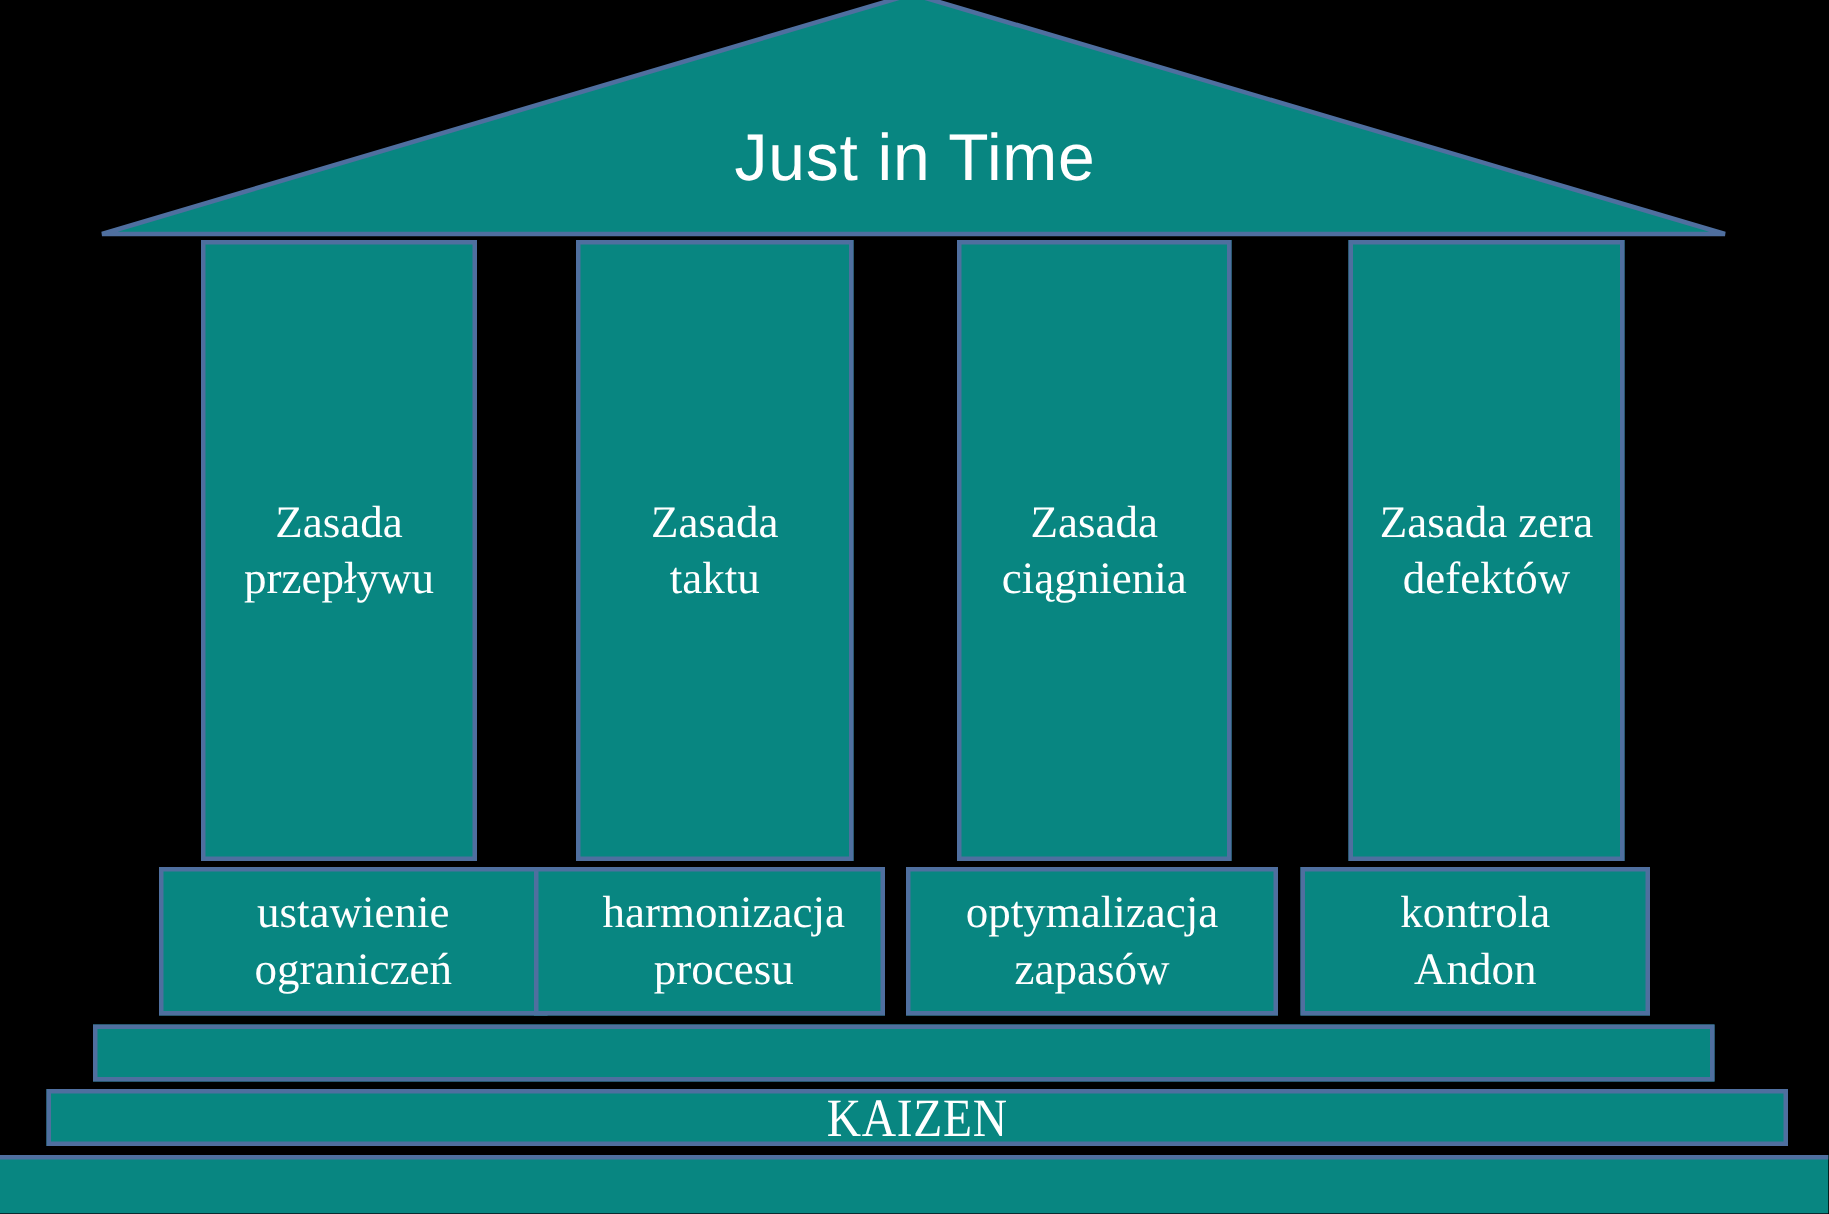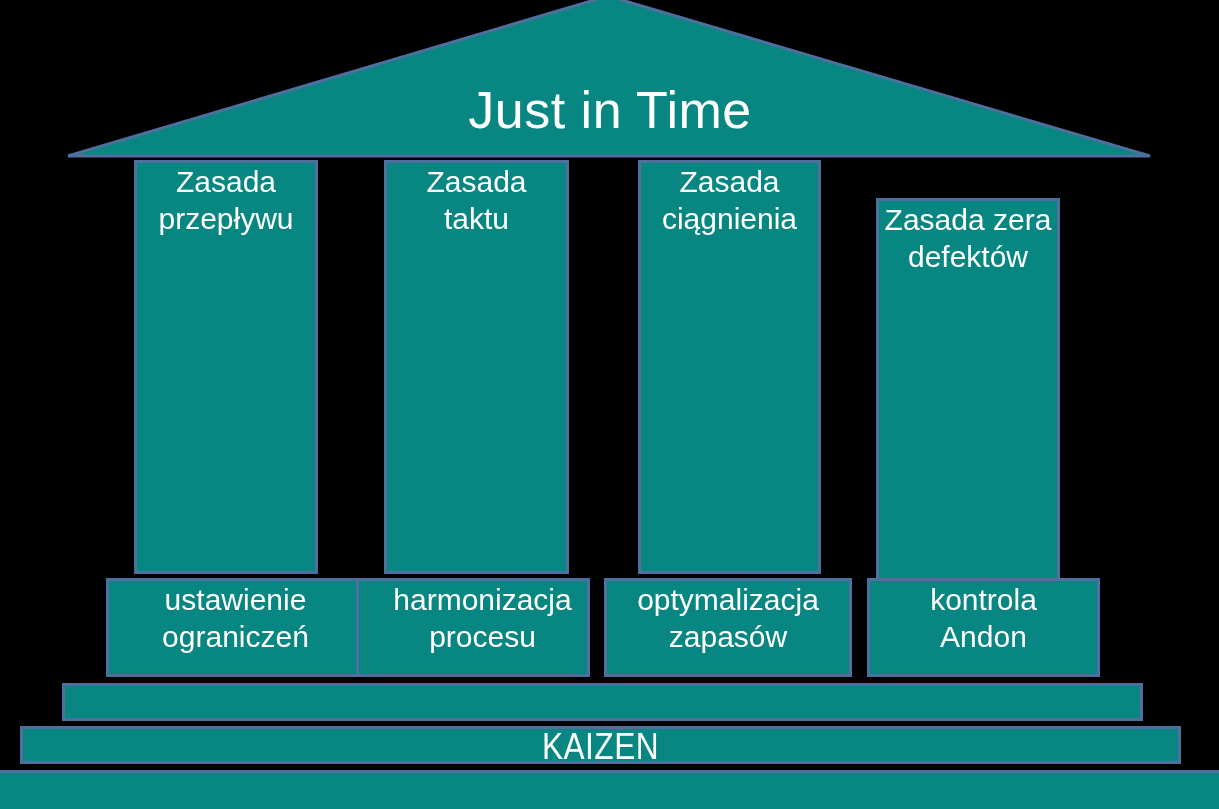--- a/index.html
+++ b/index.html
@@ -31,53 +31,55 @@
     stroke: var(--border-col);
     stroke-width: 3;
   }
 
   .title {
     position: absolute;
     left: 70px;
     width: 1080px;
     top: 82px;
     text-align: center;
-    font-size: 52px;
+    font-size: 44px;
     font-weight: 400;
     color: var(--text);
     letter-spacing: 0.5px;
     line-height: 1.1;
   }
 
   .box {
     position: absolute;
     background: var(--fill);
     border: 3px solid var(--border-col);
     display: flex;
+    align-items: center;
     justify-content: center;
     text-align: center;
     color: var(--text);
     white-space: pre-line;
+    font-family: Liberation Serif, serif;
   }
 
   .pillar { top: 160px; height: 414px; font-size: 30px; line-height: 1.24; }
   .p1 { left: 134px; width: 184px; }
   .p2 { left: 384px; width: 185px; }
   .p3 { left: 638px; width: 183px; }
-  .p4 { left: 876px; width: 184px; margin-top: 38px; }
+  .p4 { left: 899px; width: 184px; }
 
   .base { top: 578px; height: 99px; font-size: 30px; line-height: 1.24; }
   .b1 { left: 106px; width: 259px; }
   .b2 { left: 356px; width: 234px; padding-left: 19px; }
   .b3 { left: 604px; width: 248px; }
   .b4 { left: 867px; width: 233px; }
 
   .bar  { font-size: 36px; line-height: 1; }
   .bar1 { left: 62px;  top: 683px; width: 1081px; height: 38px; }
-  .bar2 { left: 20px;  top: 726px; width: 1161px; height: 38px; }
+  .bar2 { left: 31px;  top: 726px; width: 1161px; height: 38px; }
   .bar3 { left: -4px;  top: 770px; width: 1227px; height: 42px; }
 
   .kaizen-label {
     display: inline-block;
     transform: scaleX(0.88);
     letter-spacing: 0.5px;
   }
 </style>
 </head>
 <body>

